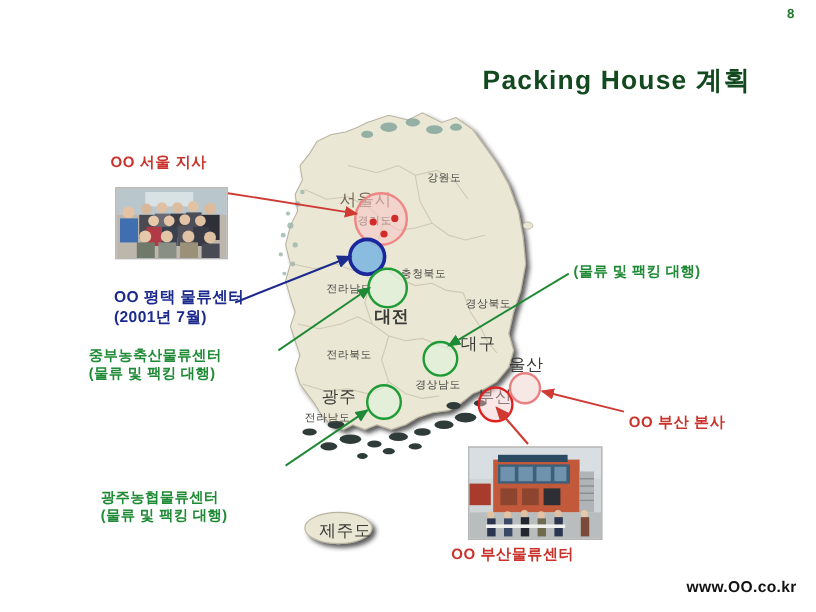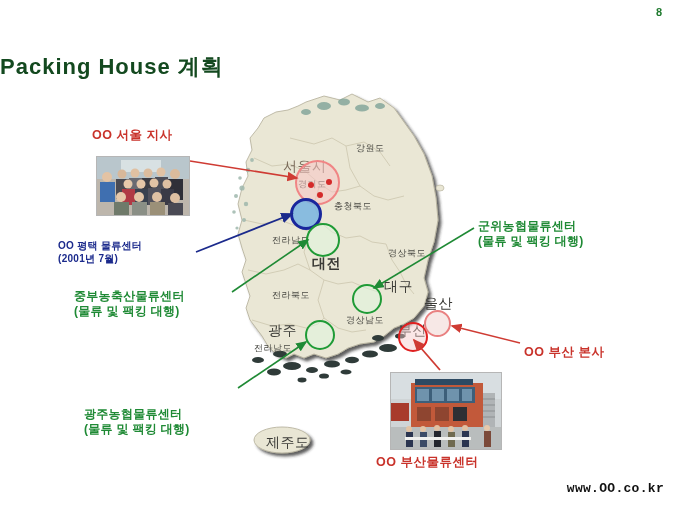--- a/index.html
+++ b/index.html
@@ -31,37 +31,36 @@
     font-weight: bold;
     color: #1f7a2e;
     letter-spacing: 0;
   }
 
   
   .slide-title {
     position: absolute;
     left: 0; top: 52px;
     width: 626px;
-    text-align: left;
+    text-align: right;
     font-size: 22px;
     font-weight: bold;
     color: #13491f;
     letter-spacing: 1px;
   }
 
   
   .footer-url {
     position: absolute;
     right: 16px;
     bottom: 14px;
     font-size: 13px;
     font-weight: bold;
     color: #111111;
     letter-spacing: 0.3px;
-    font-family: Liberation Mono, monospace;
   }
 
   
   #map-wrap {
     position: absolute;
     left: 228px;
     top: 92px;
     width: 250px;
     height: 370px;
   }
@@ -122,21 +121,21 @@
   .photo svg { display:block; }
 
   
   .callout {
     position: absolute;
     white-space: nowrap;
     line-height: 1.25;
   }
   .callout .ln { display: block; }
   .c-red   { color: #c9332b; font-size: 12.5px; font-weight: bold; letter-spacing: 0.5px; }
-  .c-navy  { color: #1b2a8c; font-size: 10px; font-weight: bold; letter-spacing: 0.3px; }
+  .c-navy  { color: #1b2a8c; font-size: 13px; font-weight: bold; letter-spacing: 0.3px; margin-left: 37px; }
   .c-green { color: #1f8a35; font-size: 12px; font-weight: bold; letter-spacing: 0.3px; }
 
   
   #lines {
     position: absolute;
     left: 0; top: 0;
     width: 680px; height: 510px;
     pointer-events: none;
   }
 </style>
@@ -222,21 +221,21 @@
       </g>
 
       <g filter="url(#mapshadow)">
         <ellipse cx="54" cy="348" rx="28" ry="13" fill="#e9e6d4" stroke="#b9b4a0" stroke-width="0.9"></ellipse>
       </g>
     </svg>
 
     <div class="region-label" style="left:128px; top:50px;">강원도</div>
     <div class="region-label city" style="left:55px;  top:66px; color:#7a6b5a;">서울시</div>
     <div class="region-label" style="left:70px;  top:86px;">경기도</div>
-    <div class="region-label" style="left:106px; top:108px;text-align:right;">충청북도</div>
+    <div class="region-label" style="left:106px; top:130px;text-align:right;">충청북도</div>
     <div class="region-label" style="left:44px;  top:142px;">전라남도</div>
     <div class="region-label city" style="left:84px;  top:163px;font-weight:bold;">대전</div>
     <div class="region-label" style="left:160px; top:155px;">경상북도</div>
     <div class="region-label city" style="left:156px; top:186px;">대구</div>
     <div class="region-label" style="left:44px;  top:197px;">전라북도</div>
     <div class="region-label" style="left:118px; top:222px;">경상남도</div>
     <div class="region-label city" style="left:196px; top:203px;">울산</div>
     <div class="region-label city" style="left:170px; top:230px;">부산</div>
     <div class="region-label city" style="left:40px;  top:230px;">광주</div>
     <div class="region-label" style="left:26px;  top:250px;">전라남도</div>
@@ -387,21 +386,20 @@
     <span class="ln">중부농축산물류센터</span>
     <span class="ln">(물류 및 팩킹 대행)</span>
   </div>
 
   <div class="callout c-green" style="left:84px; top:407px;">
     <span class="ln">광주농협물류센터</span>
     <span class="ln">(물류 및 팩킹 대행)</span>
   </div>
 
   <div class="callout c-green" style="left:478px; top:219px;">
-    <span class="ln">군위농협물류센터</span>
     <span class="ln">(물류 및 팩킹 대행)</span>
   </div>
 
   <div class="callout c-red" style="left:524px; top:345px;">
     <span class="ln">OO 부산 본사</span>
   </div>
 
   <div class="callout c-red" style="left:376px; top:455px;">
     <span class="ln">OO 부산물류센터</span>
   </div>

